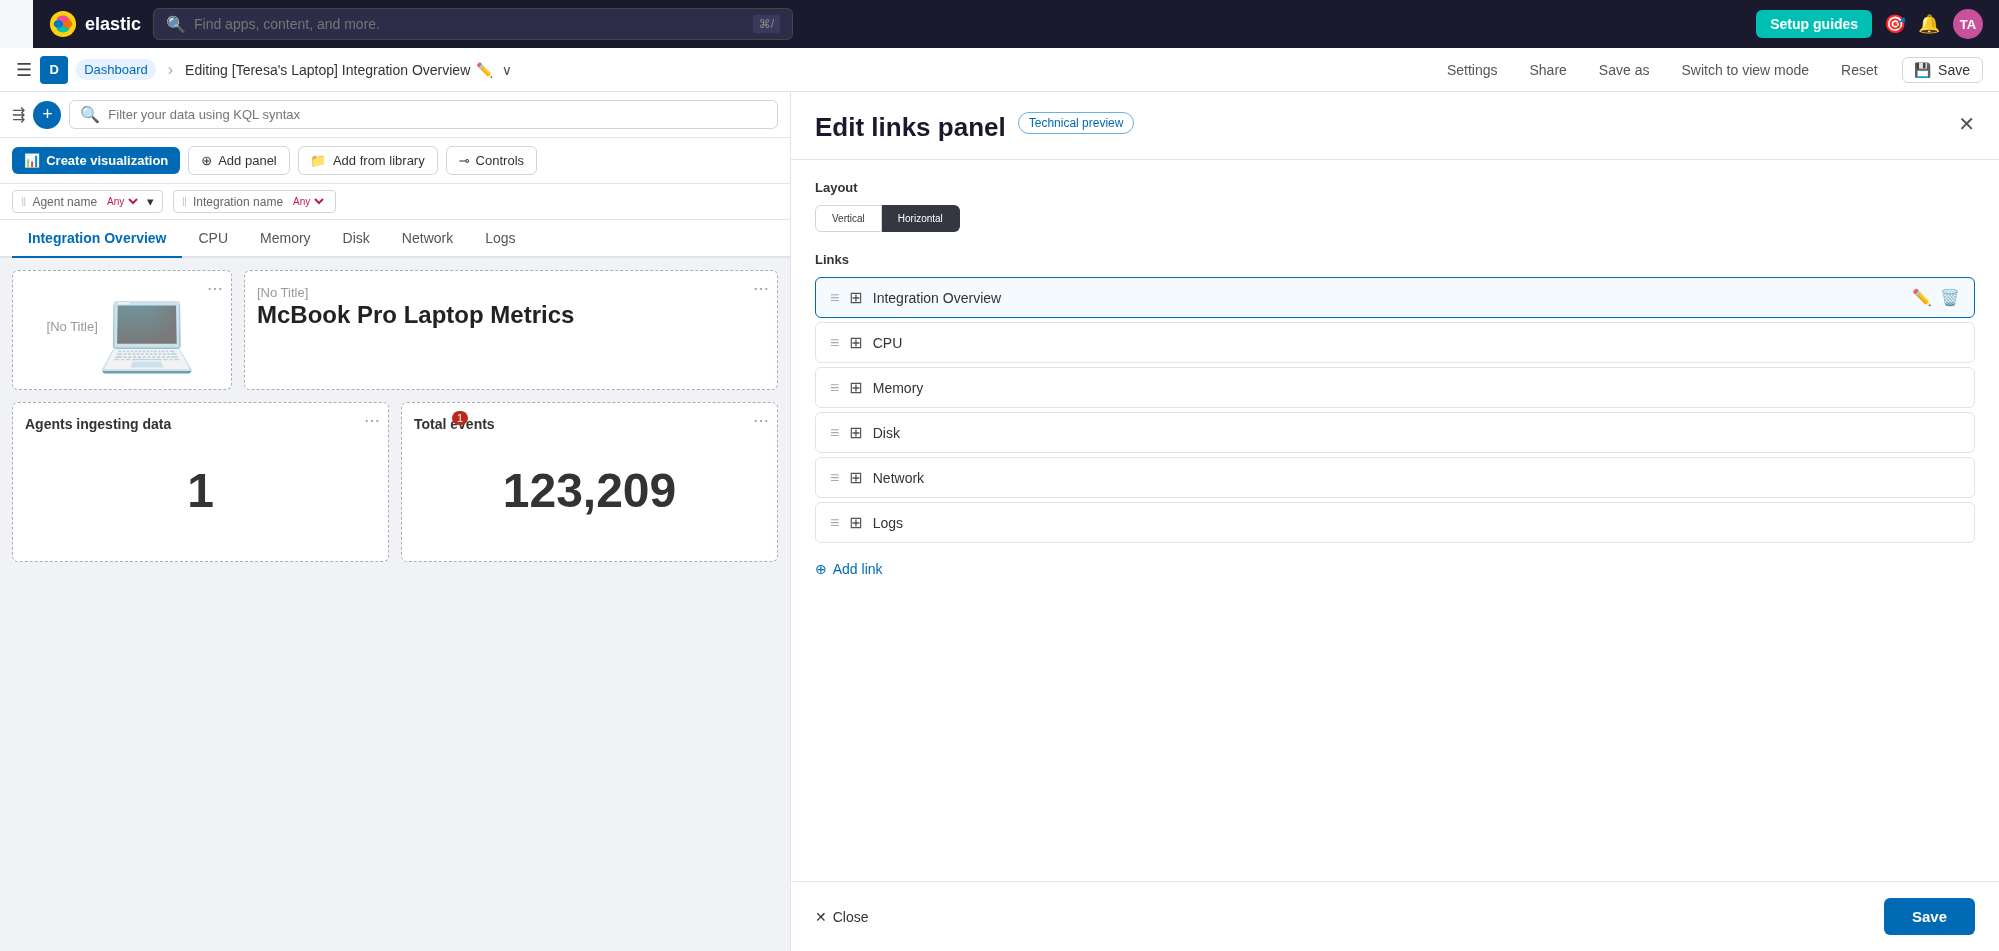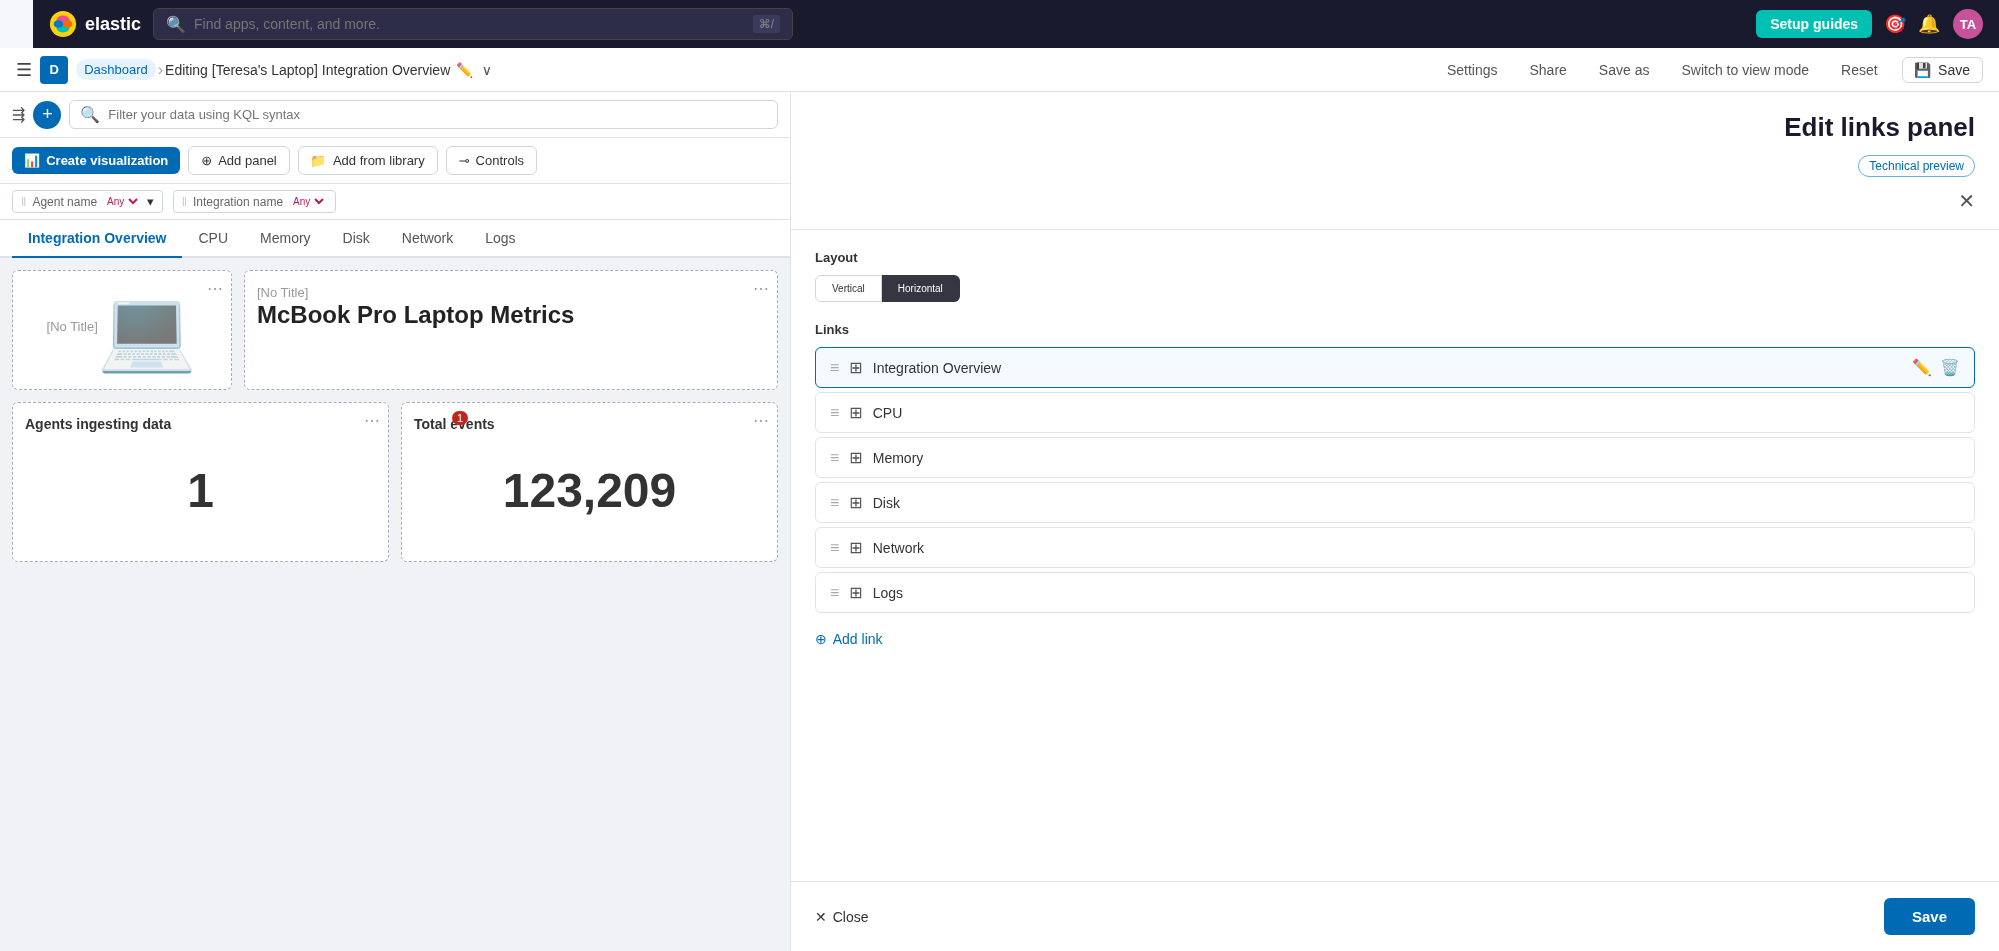--- a/index.html
+++ b/index.html
@@ -42,21 +42,21 @@
     .second-nav {
       display: flex; align-items: center; background: #fff; height: 44px;
       padding: 0 16px; border-bottom: 1px solid #e0e4ea; gap: 8px;
     }
     .hamburger { color: #444; font-size: 18px; cursor: pointer; }
     .d-badge {
       width: 28px; height: 28px; background: #006bb4; border-radius: 4px;
       color: #fff; display: flex; align-items: center; justify-content: center;
       font-size: 13px; font-weight: 700;
     }
-    .breadcrumb { display: flex; align-items: center; gap: 2px; }
+    .breadcrumb { display: flex; align-items: center; gap: 12px; }
     .breadcrumb-dashboard {
       background: #e6f2ff; color: #006bb4; font-size: 13px;
       padding: 3px 8px; border-radius: 12px; font-weight: 500; cursor: pointer;
     }
     .breadcrumb-sep { color: #aaa; font-size: 16px; }
     .breadcrumb-current {
       color: #333; font-size: 14px; display: flex; align-items: center; gap: 6px;
     }
     .edit-icon-small { color: #888; cursor: pointer; font-size: 14px; }
     .chevron-down { color: #555; cursor: pointer; font-size: 14px; }
@@ -160,22 +160,22 @@
       background: #bd271e; color: #fff; border-radius: 10px; font-size: 11px;
       padding: 1px 5px; position: absolute; top: 8px; left: 50px;
     }
 
     
     .right-panel {
       flex: 1; background: #fff; border-left: 1px solid #e0e4ea;
       display: flex; flex-direction: column; overflow-y: auto;
     }
     .panel-header {
-      display: flex; align-items: flex-end; padding: 20px 24px 16px;
-      border-bottom: 1px solid #e0e4ea; gap: 12px; flex-direction: column;
+      display: flex; align-items: flex-start; padding: 20px 24px 16px;
+      border-bottom: 1px solid #e0e4ea; gap: 12px;
     }
     .panel-header-title { font-size: 26px; font-weight: 700; color: #1a1a2e; }
     .tech-preview-badge {
       background: #fff; border: 1px solid #69b1e4; border-radius: 12px;
       color: #006bb4; font-size: 12px; padding: 3px 10px;
     }
     .close-panel-btn {
       margin-left: auto; background: none; border: none; font-size: 20px;
       color: #555; cursor: pointer;
     }

